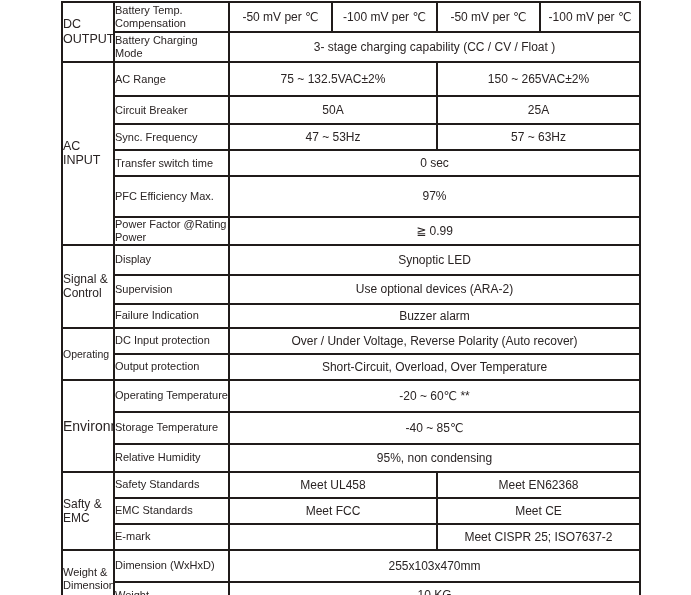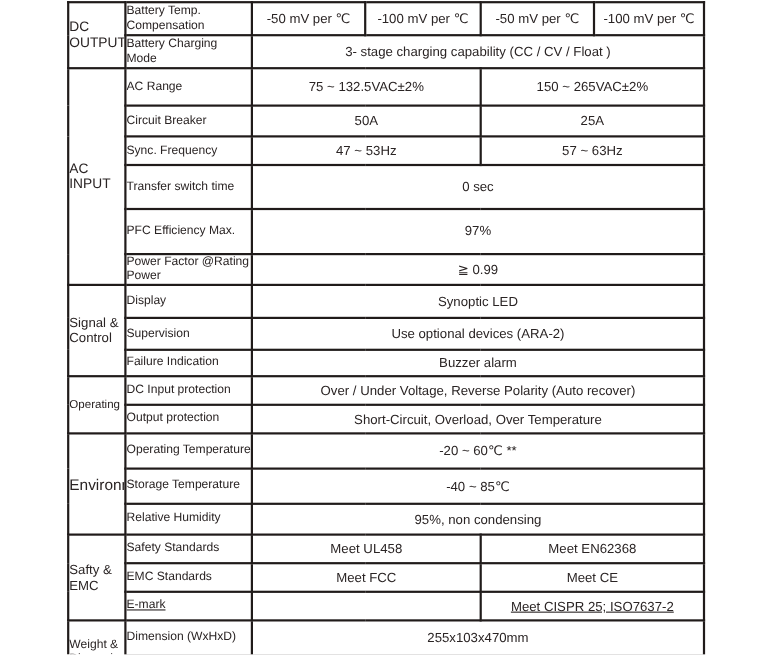--- a/index.html
+++ b/index.html
@@ -92,21 +92,21 @@
         <tr style="height: 28px;">
           <td class="param">Circuit Breaker</td>
           <td class="val" colspan="2">50A</td>
           <td class="val" colspan="2">25A</td>
         </tr>
         <tr style="height: 26px;">
           <td class="param">Sync. Frequency</td>
           <td class="val" colspan="2">47 ~ 53Hz</td>
           <td class="val" colspan="2">57 ~ 63Hz</td>
         </tr>
-        <tr style="height: 40px;">
+        <tr style="height: 26px;">
           <td class="param">Transfer switch time</td>
           <td class="val" colspan="4">0 sec</td>
         </tr>
         <tr style="height: 41px;">
           <td class="param">PFC Efficiency Max.</td>
           <td class="val" colspan="4">97%</td>
         </tr>
         <tr style="height: 26px;">
           <td class="param">Power Factor @Rating Power</td>
           <td class="val" colspan="4">≧ 0.99</td>
@@ -158,21 +158,21 @@
           </td>
           <td class="param">Safety Standards</td>
           <td class="val" colspan="2">Meet UL458</td>
           <td class="val" colspan="2">Meet EN62368</td>
         </tr>
         <tr style="height: 26px;">
           <td class="param">EMC Standards</td>
           <td class="val" colspan="2">Meet FCC</td>
           <td class="val" colspan="2">Meet CE</td>
         </tr>
-        <tr style="height: 26px; text-decoration: underline;">
+        <tr style="height: 26px;">
           <td class="param">E-mark</td>
           <td class="val" colspan="2"></td>
           <td class="val" colspan="2">Meet CISPR 25; ISO7637-2</td>
         </tr>
         <tr style="height: 32px;">
           <td class="cat cat-weight-dimensions" rowspan="2">
             <div class="wrap">Weight &amp; Dimensions</div>
           </td>
           <td class="param">Dimension (WxHxD)</td>
           <td class="val" colspan="4">255x103x470mm</td>

